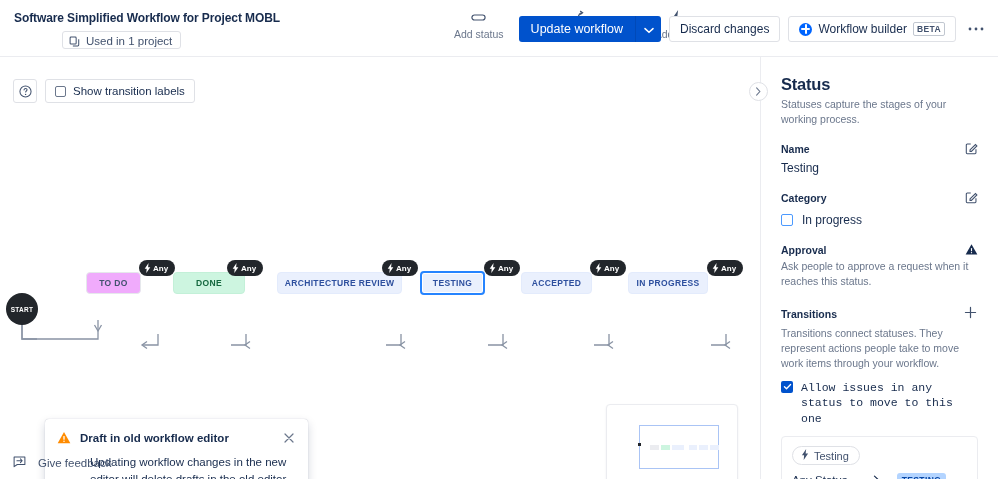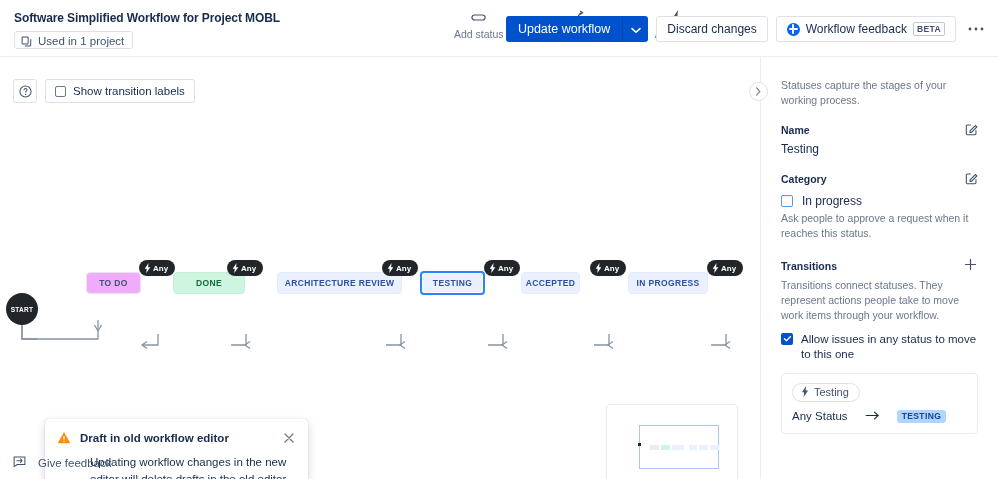--- a/index.html
+++ b/index.html
@@ -17,21 +17,21 @@
   
   .topbar {
     position:absolute; left:0; top:0; width:998px; height:57px;
     background:#fff; border-bottom:1px solid #ebecf0;
   }
   .title-block { position:absolute; left:14px; top:11px; }
   .wf-title { font-size:12px; font-weight:bold; color:#172b4d; letter-spacing:-0.1px; }
   .used-chip {
     margin-top:6px; display:inline-flex; align-items:center; gap:6px;
     border:1px solid #dfe1e6; border-radius:3px; background:#fff;
-    padding:3px 8px 1px 6px; font-size:11.5px; color:#42526e; cursor:pointer;
+    padding:3px 8px 1px 6px; font-size:11.5px; color:#42526e; cursor:pointer;margin-left:48px;
   }
   .used-chip svg { display:block; }
 
   .tool-group { position:absolute; top:10px; display:flex; gap:14px; left:426px; }
   .tool {
     display:flex; flex-direction:column; align-items:center; gap:3px;
     cursor:pointer; color:#6b778c; width:auto;margin-left:28px;
   }
   .tool .ticon { height:15px; display:flex; align-items:center; justify-content:center; color:#42526e; }
   .tool .tlabel { font-size:10.5px; color:#6b778c; white-space:nowrap; }
@@ -146,21 +146,21 @@
   .panel h2 { margin:0; font-size:16.5px; font-weight:bold; color:#172b4d; letter-spacing:-.2px; }
   .panel-sub { margin-top:3px; font-size:10.5px; color:#6b778c; line-height:1.4; }
   .sec-head { display:flex; align-items:center; justify-content:space-between; margin-top:16px; }
   .sec-label { font-size:10.5px; font-weight:bold; color:#172b4d; }
   .sec-icon { color:#42526e; cursor:pointer; display:flex; }
   .panel-val { margin-top:6px; font-size:12px; color:#172b4d; }
   .cat-row { margin-top:9px; display:flex; align-items:center; gap:9px; }
   .cat-swatch { width:12px; height:12px; border:1.5px solid #4c9aff; border-radius:2px; background:#fff; }
   .cat-text { font-size:12px; color:#172b4d; }
   .sec-desc { margin-top:3px; font-size:10.5px; color:#6b778c; line-height:1.42; }
-  .cb-row { margin-top:9px; display:flex; gap:8px; align-items:flex-start; }
+  .cb-row { margin-top:9px; display:flex; gap:8px; align-items:flex-start;font-family:Liberation Mono, monospace; }
   .cb-on { width:12px; height:12px; border-radius:2px; background:#0052cc; flex:0 0 auto; margin-top:1px;
     display:flex; align-items:center; justify-content:center; }
   .cb-label { font-size:11.5px; color:#172b4d; line-height:1.35; }
   .trans-card { margin-top:10px; border:1px solid #ebecf0; border-radius:4px; padding:9px 10px 10px 10px; }
   .trans-pill {
     display:inline-flex; align-items:center; gap:5px; border:1px solid #dfe1e6; border-radius:12px;
     padding:2px 10px 2px 8px; font-size:11px; color:#42526e; background:#fff; cursor:pointer;
   }
   .trans-flow { margin-top:8px; display:flex; align-items:center; gap:17px; font-size:11.5px; color:#172b4d; }
   .lozenge { background:#b3d4ff; color:#0747a6; font-size:8.5px; font-weight:bold; letter-spacing:.4px;
@@ -220,21 +220,21 @@
         <span>
           <svg width="10" height="7" viewBox="0 0 10 7">
               <path d="M1 1.6L5 5.3 9 1.6" fill="none" stroke="#fff" stroke-width="1.5" stroke-linecap="round"></path>
             </svg>
         </span>
       </button>
     </div>
     <button class="btn">Discard changes</button>
     <button class="btn">
       <span class="wb-icon"></span>
-      <span>Workflow feedback</span>
+      <span>Workflow builder</span>
       <span class="badge-beta">BETA</span>
     </button>
     <div class="more-btn">
       <svg width="16" height="4" viewBox="0 0 16 4" fill="#42526e">
           <circle cx="2" cy="2" r="1.4"></circle>
           <circle cx="8" cy="2" r="1.4"></circle>
           <circle cx="14" cy="2" r="1.4"></circle>
         </svg>
     </div>
   </div>
@@ -278,21 +278,21 @@
     </g>
   </svg>
 
   <div class="graph" style="pointer-events:none">
     <div class="start-node" style="left:6px; top:236px; pointer-events:auto">START</div>
 
     <div class="node todo" style="left:86px;  top:215px; width:55px;  pointer-events:auto">TO DO</div>
     <div class="node done" style="left:173px; top:215px; width:72px;  pointer-events:auto">DONE</div>
     <div class="node blue" style="left:277px; top:215px; width:125px; pointer-events:auto">ARCHITECTURE REVIEW</div>
     <div class="node selected" style="left:420px; top:214px; width:65px; height:24px; pointer-events:auto">TESTING</div>
-    <div class="node blue" style="left:521px; top:215px; width:59px;  pointer-events:auto">ACCEPTED</div>
+    <div class="node blue" style="left:521px; top:215px; width:71px;  pointer-events:auto">ACCEPTED</div>
     <div class="node blue" style="left:628px; top:215px; width:80px;  pointer-events:auto">IN PROGRESS</div>
 
     <div class="any-pill" style="left:139px; top:203px; pointer-events:auto">
       <span>
           <svg width="7" height="10" viewBox="0 0 11 16">
             <path d="M7.2 0L1 9h3.2L3.6 16 10 6.6H6.4z" fill="#fff"></path>
           </svg>
         </span>
       <span>Any</span>
     </div>
@@ -383,20 +383,21 @@
   </div>
 </div>
 
 <div class="collapse-btn">
   <svg width="7" height="9" viewBox="0 0 7 10">
       <path d="M1.4 1L5 5 1.4 9" fill="none" stroke="#6b778c" stroke-width="1.2" stroke-linecap="round"></path>
     </svg>
 </div>
 
 <div class="panel">
+  <h2>Status</h2>
   <div class="panel-sub">Statuses capture the stages of your working process.</div>
 
   <div class="sec-head">
     <span class="sec-label">Name</span>
     <span class="sec-icon">
       <svg width="13" height="13" viewBox="0 0 14 14" fill="none" stroke="#42526e" stroke-width="1.15">
         <path d="M6.2 2.2H2.4a1 1 0 0 0-1 1v8.4a1 1 0 0 0 1 1h8.4a1 1 0 0 0 1-1V7.9"></path>
         <path d="M5.4 8.6l5.9-5.9 1.5 1.5-5.9 5.9H5.4z"></path>
       </svg>
     </span>
@@ -410,20 +411,30 @@
         <path d="M6.2 2.2H2.4a1 1 0 0 0-1 1v8.4a1 1 0 0 0 1 1h8.4a1 1 0 0 0 1-1V7.9"></path>
         <path d="M5.4 8.6l5.9-5.9 1.5 1.5-5.9 5.9H5.4z"></path>
       </svg>
     </span>
   </div>
   <div class="cat-row">
     <span class="cat-swatch"></span>
     <span class="cat-text">In progress</span>
   </div>
 
+  <div class="sec-head">
+    <span class="sec-label">Approval</span>
+    <span class="sec-icon">
+      <svg width="13" height="13" viewBox="0 0 14 14">
+          <path d="M7 1.4L13.3 12.4H.7z" fill="#172b4d"></path>
+          <rect x="6.4" y="5.4" width="1.2" height="3.6" rx=".6" fill="#fff"></rect>
+          <circle cx="7" cy="10.4" r=".7" fill="#fff"></circle>
+        </svg>
+    </span>
+  </div>
   <div class="sec-desc">Ask people to approve a request when it reaches this status.</div>
 
   <div class="sec-head">
     <span class="sec-label">Transitions</span>
     <span class="plus">
       <svg width="15" height="15" viewBox="0 0 16 16" stroke="#42526e" stroke-width="1.3" stroke-linecap="round">
           <path d="M8 2.6v10.8M2.6 8h10.8"></path>
         </svg>
     </span>
   </div>

